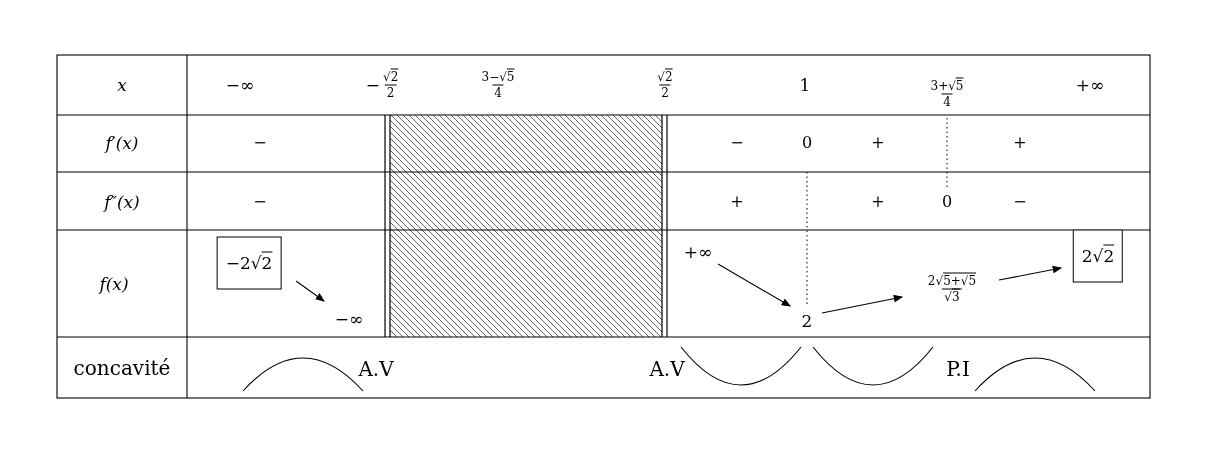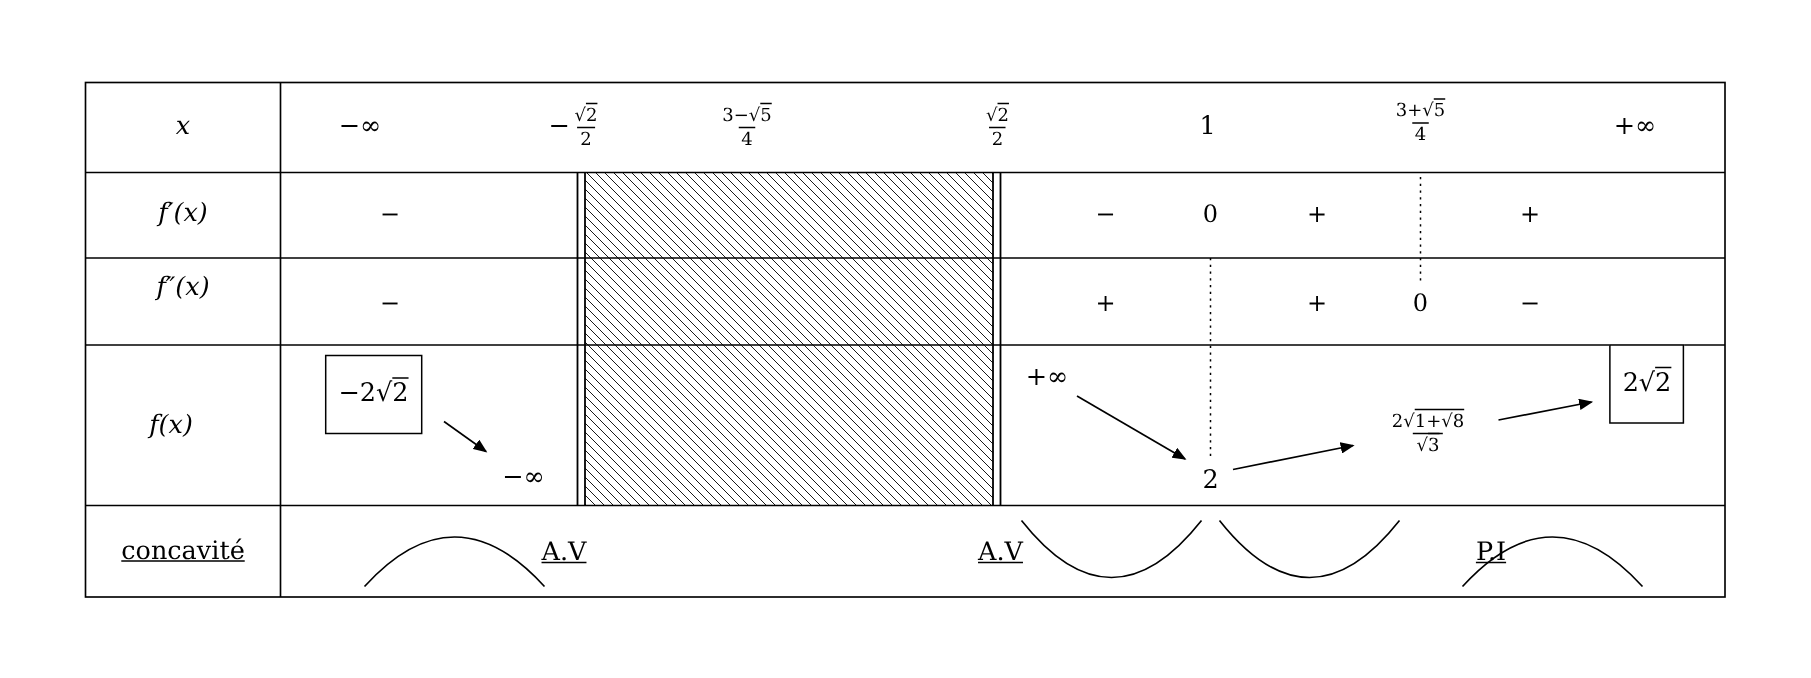--- a/index.html
+++ b/index.html
@@ -33,21 +33,21 @@
   }
   .frac .num,.frac .den{padding:0 2px;text-align:center;}
   .frac .den{border-top:1px solid #000;}
   .rad{text-decoration:overline;}
   .pre{margin-right:1px;}
   .boxed{
     border:1.2px solid #000;
     padding:17px 8px;
     background:#fff;
   }
-  .cl{font-size:17px;text-decoration:underline;}
+  .cl{font-size:20px;}
 </style>
 </head>
 <body>
 
 <div class="canvas">
 
   <svg width="1207" height="452" viewBox="0 0 1207 452">
     <defs>
       <pattern id="hatch" width="6" height="6" patternUnits="userSpaceOnUse">
         <path d="M0,0 L6,6" stroke="#000" stroke-width="0.6"></path>
@@ -91,21 +91,21 @@
     <g stroke="#000" stroke-width="1.1" fill="none">
       <path d="M 243,391 Q 303,325 363,391"></path>
       <path d="M 681,347 Q 741,423 801,347"></path>
       <path d="M 813,347 Q 873,423 933,347"></path>
       <path d="M 975,391 Q 1035,325 1095,391"></path>
     </g>
   </svg>
 
   <span class="t it" style="left:122px;top:85px">x</span>
   <span class="t it" style="left:122px;top:143px">f′(x)</span>
-  <span class="t it" style="left:122px;top:192px">f″(x)</span>
+  <span class="t it" style="left:122px;top:202px">f″(x)</span>
   <span class="t it" style="left:114px;top:284px">f(x)</span>
   <span class="t cl" style="left:122px;top:368px">concavité</span>
 
   <span class="t" style="left:240px;top:85px">−∞</span>
 
   <span class="t" style="left:383px;top:85px">
     <span class="pre">−</span>
       <span class="frac">
         <span class="num"><span>√</span><span class="rad">2</span></span>
         <span class="den"><span>2</span></span>
@@ -121,21 +121,21 @@
 
   <span class="t" style="left:665px;top:85px">
     <span class="frac">
         <span class="num"><span>√</span><span class="rad">2</span></span>
         <span class="den"><span>2</span></span>
       </span>
   </span>
 
   <span class="t" style="left:805px;top:85px">1</span>
 
-  <span class="t" style="left:947px;top:82px">
+  <span class="t" style="left:947px;top:94px">
     <span class="frac">
         <span class="num"><span>3+√</span><span class="rad">5</span></span>
         <span class="den"><span>4</span></span>
       </span>
   </span>
 
   <span class="t" style="left:1090px;top:85px">+∞</span>
 
   <span class="t sign" style="left:260px;top:143px">−</span>
   <span class="t sign" style="left:737px;top:143px">−</span>
@@ -154,26 +154,26 @@
   </span>
 
   <span class="t" style="left:349px;top:319px">−∞</span>
 
   <span class="t" style="left:698px;top:252px">+∞</span>
 
   <span class="t" style="left:807px;top:321px">2</span>
 
   <span class="t" style="left:952px;top:289px">
     <span class="frac">
-        <span class="num"><span>2√</span><span class="rad">1+√8</span></span>
+        <span class="num"><span>2√</span><span class="rad">5+√5</span></span>
         <span class="den"><span>√</span><span class="rad">3</span></span>
       </span>
   </span>
 
   <span class="t" style="left:1098px;top:256px">
     <span class="boxed"><span>2√</span><span class="rad">2</span></span>
   </span>
 
   <span class="t cl" style="left:376px;top:369px">A.V</span>
   <span class="t cl" style="left:667px;top:369px">A.V</span>
-  <span class="t cl" style="left:994px;top:369px">P.I</span>
+  <span class="t cl" style="left:958px;top:369px">P.I</span>
 
 </div>
 
 </body></html>

